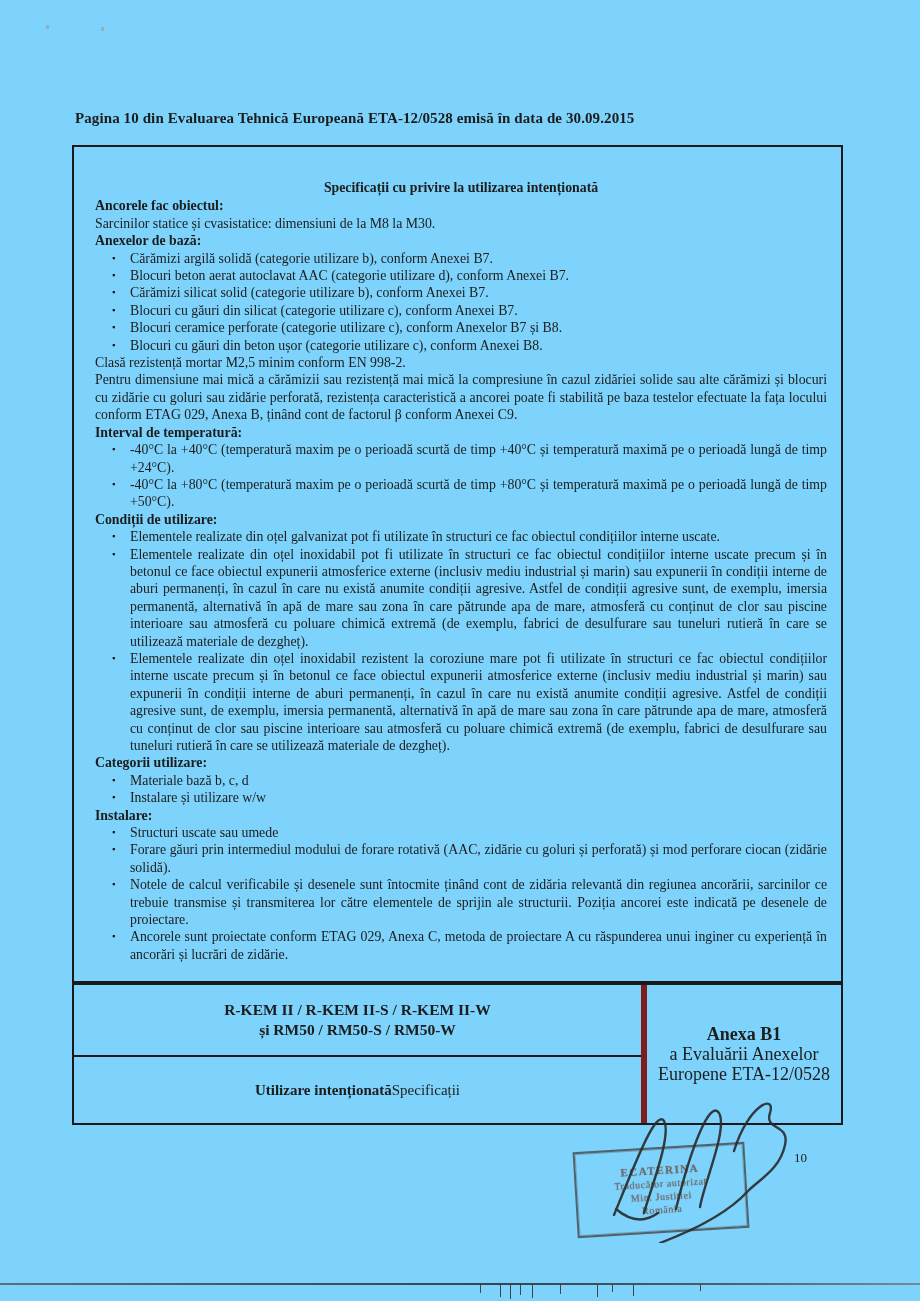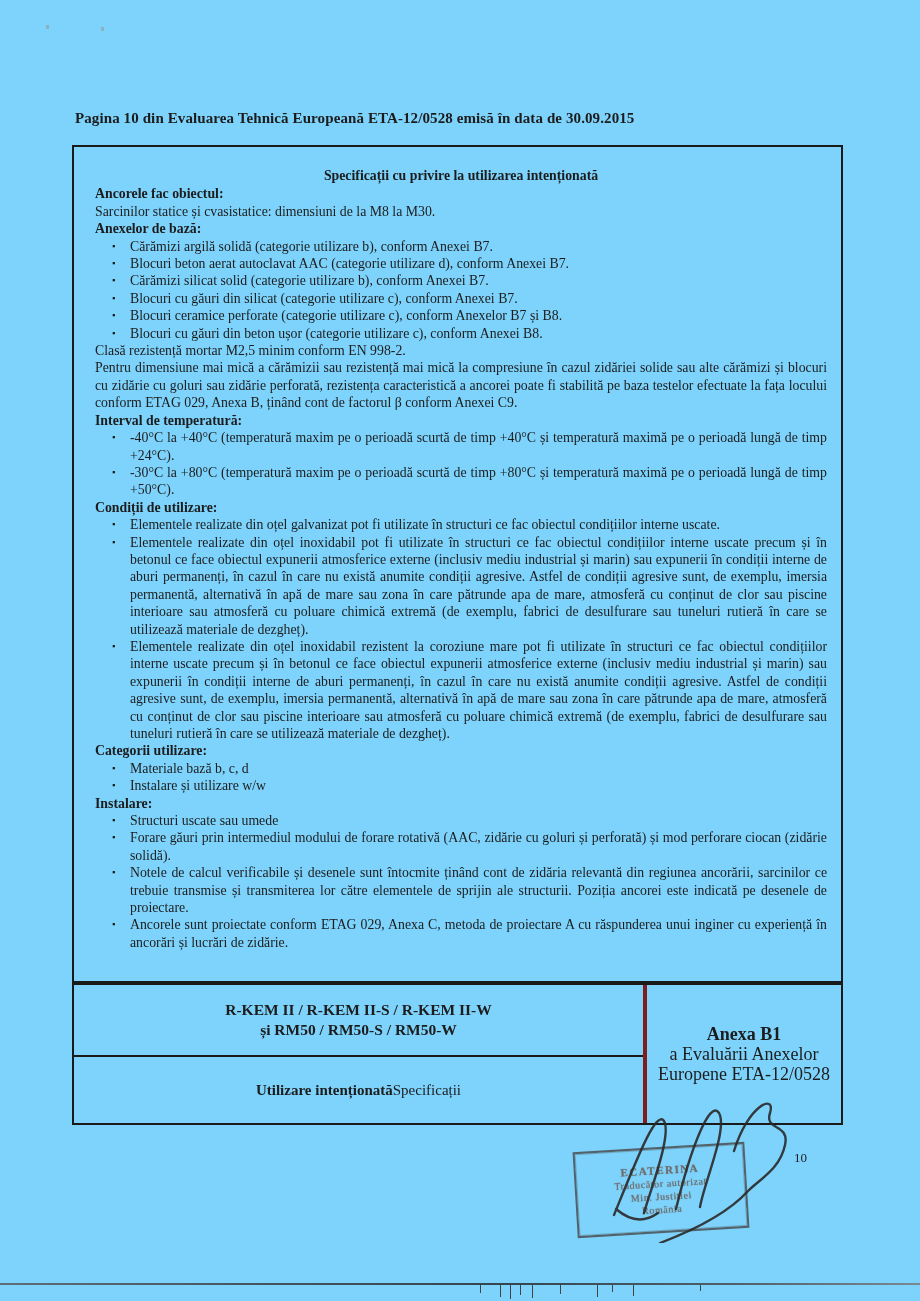--- a/index.html
+++ b/index.html
@@ -11,36 +11,36 @@
   .noise-dot{position:absolute;width:3px;height:4px;background:#9a9a9a;opacity:.6;}
 
   .doc-header{
     position:absolute;left:75px;top:110px;width:800px;
     font-size:15px;font-weight:bold;letter-spacing:.1px;
   }
 
   .spec-box{
     position:absolute;left:72px;top:145px;width:771px;height:838px;
     border:2px solid #1a1a1a;box-sizing:border-box;
-    padding:20px 14px 0 21px;
+    padding:32px 14px 0 21px;
     font-size:13.8px;line-height:17.4px;
   }
   .spec-title{text-align:center;font-weight:bold;margin-bottom:1px;}
   .h{font-weight:bold;}
   .para{text-align:justify;}
   .li{display:flex;}
   .bm{flex:none;margin-left:17px;width:18px;font-size:9px;line-height:17.4px;color:#111;}
   .bt{flex:1;text-align:justify;}
   .bt.nj{text-align:left;}
 
   .ftable{
     position:absolute;left:72px;top:983px;width:771px;height:142px;
     border:2px solid #1a1a1a;box-sizing:border-box;display:flex;
   }
-  .fleft{width:573px;flex:none;border-right:4px solid #7f1d1d;box-sizing:border-box;
+  .fleft{width:573px;flex:none;border-right:6px solid #7f1d1d;box-sizing:border-box;
     display:flex;flex-direction:column;}
   .fprod{height:72px;border-bottom:2px solid #1a1a1a;box-sizing:border-box;
     display:flex;flex-direction:column;justify-content:center;align-items:center;
     font-weight:bold;font-size:15.5px;line-height:20px;}
   .fuse{flex:1;display:flex;flex-direction:row;justify-content:center;align-items:center;
     font-size:15px;line-height:20px;}
   .fuse .t1{font-weight:bold;}
   .fright{flex:1;display:flex;flex-direction:column;justify-content:center;align-items:center;
     font-size:18px;line-height:20px;}
   .fright .t1{font-weight:bold;}
@@ -108,21 +108,21 @@
     <div>Clasă rezistență mortar M2,5 minim conform EN 998-2.</div>
     <div class="para">Pentru dimensiune mai mică a cărămizii sau rezistență mai mică la compresiune în cazul zidăriei solide sau alte cărămizi și blocuri cu zidărie cu goluri sau zidărie perforată, rezistența caracteristică a ancorei poate fi stabilită pe baza testelor efectuate la fața locului conform ETAG 029, Anexa B, ținând cont de factorul β conform Anexei C9.</div>
 
     <div class="h">Interval de temperatură:</div>
     <div class="li">
         <span class="bm">▪</span>
         <span class="bt">-40°C la +40°C (temperatură maxim pe o perioadă scurtă de timp +40°C și temperatură maximă pe o perioadă lungă de timp +24°C).</span>
       </div>
     <div class="li">
         <span class="bm">▪</span>
-        <span class="bt">-30°C la +80°C (temperatură maxim pe o perioadă scurtă de timp +80°C și temperatură maximă pe o perioadă lungă de timp +50°C).</span>
+        <span class="bt">-40°C la +80°C (temperatură maxim pe o perioadă scurtă de timp +80°C și temperatură maximă pe o perioadă lungă de timp +50°C).</span>
       </div>
 
     <div class="h">Condiții de utilizare:</div>
     <div class="li">
         <span class="bm">▪</span>
         <span class="bt nj">Elementele realizate din oțel galvanizat pot fi utilizate în structuri ce fac obiectul condițiilor interne uscate.</span>
       </div>
     <div class="li">
         <span class="bm">▪</span>
         <span class="bt">Elementele realizate din oțel inoxidabil pot fi utilizate în structuri ce fac obiectul condițiilor interne uscate precum și în betonul ce face obiectul expunerii atmosferice externe (inclusiv mediu industrial și marin) sau expunerii în condiții interne de aburi permanenți, în cazul în care nu există anumite condiții agresive. Astfel de condiții agresive sunt, de exemplu, imersia permanentă, alternativă în apă de mare sau zona în care pătrunde apa de mare, atmosferă cu conținut de clor sau piscine interioare sau atmosferă cu poluare chimică extremă (de exemplu, fabrici de desulfurare sau tuneluri rutieră în care se utilizează materiale de dezgheț).</span>

